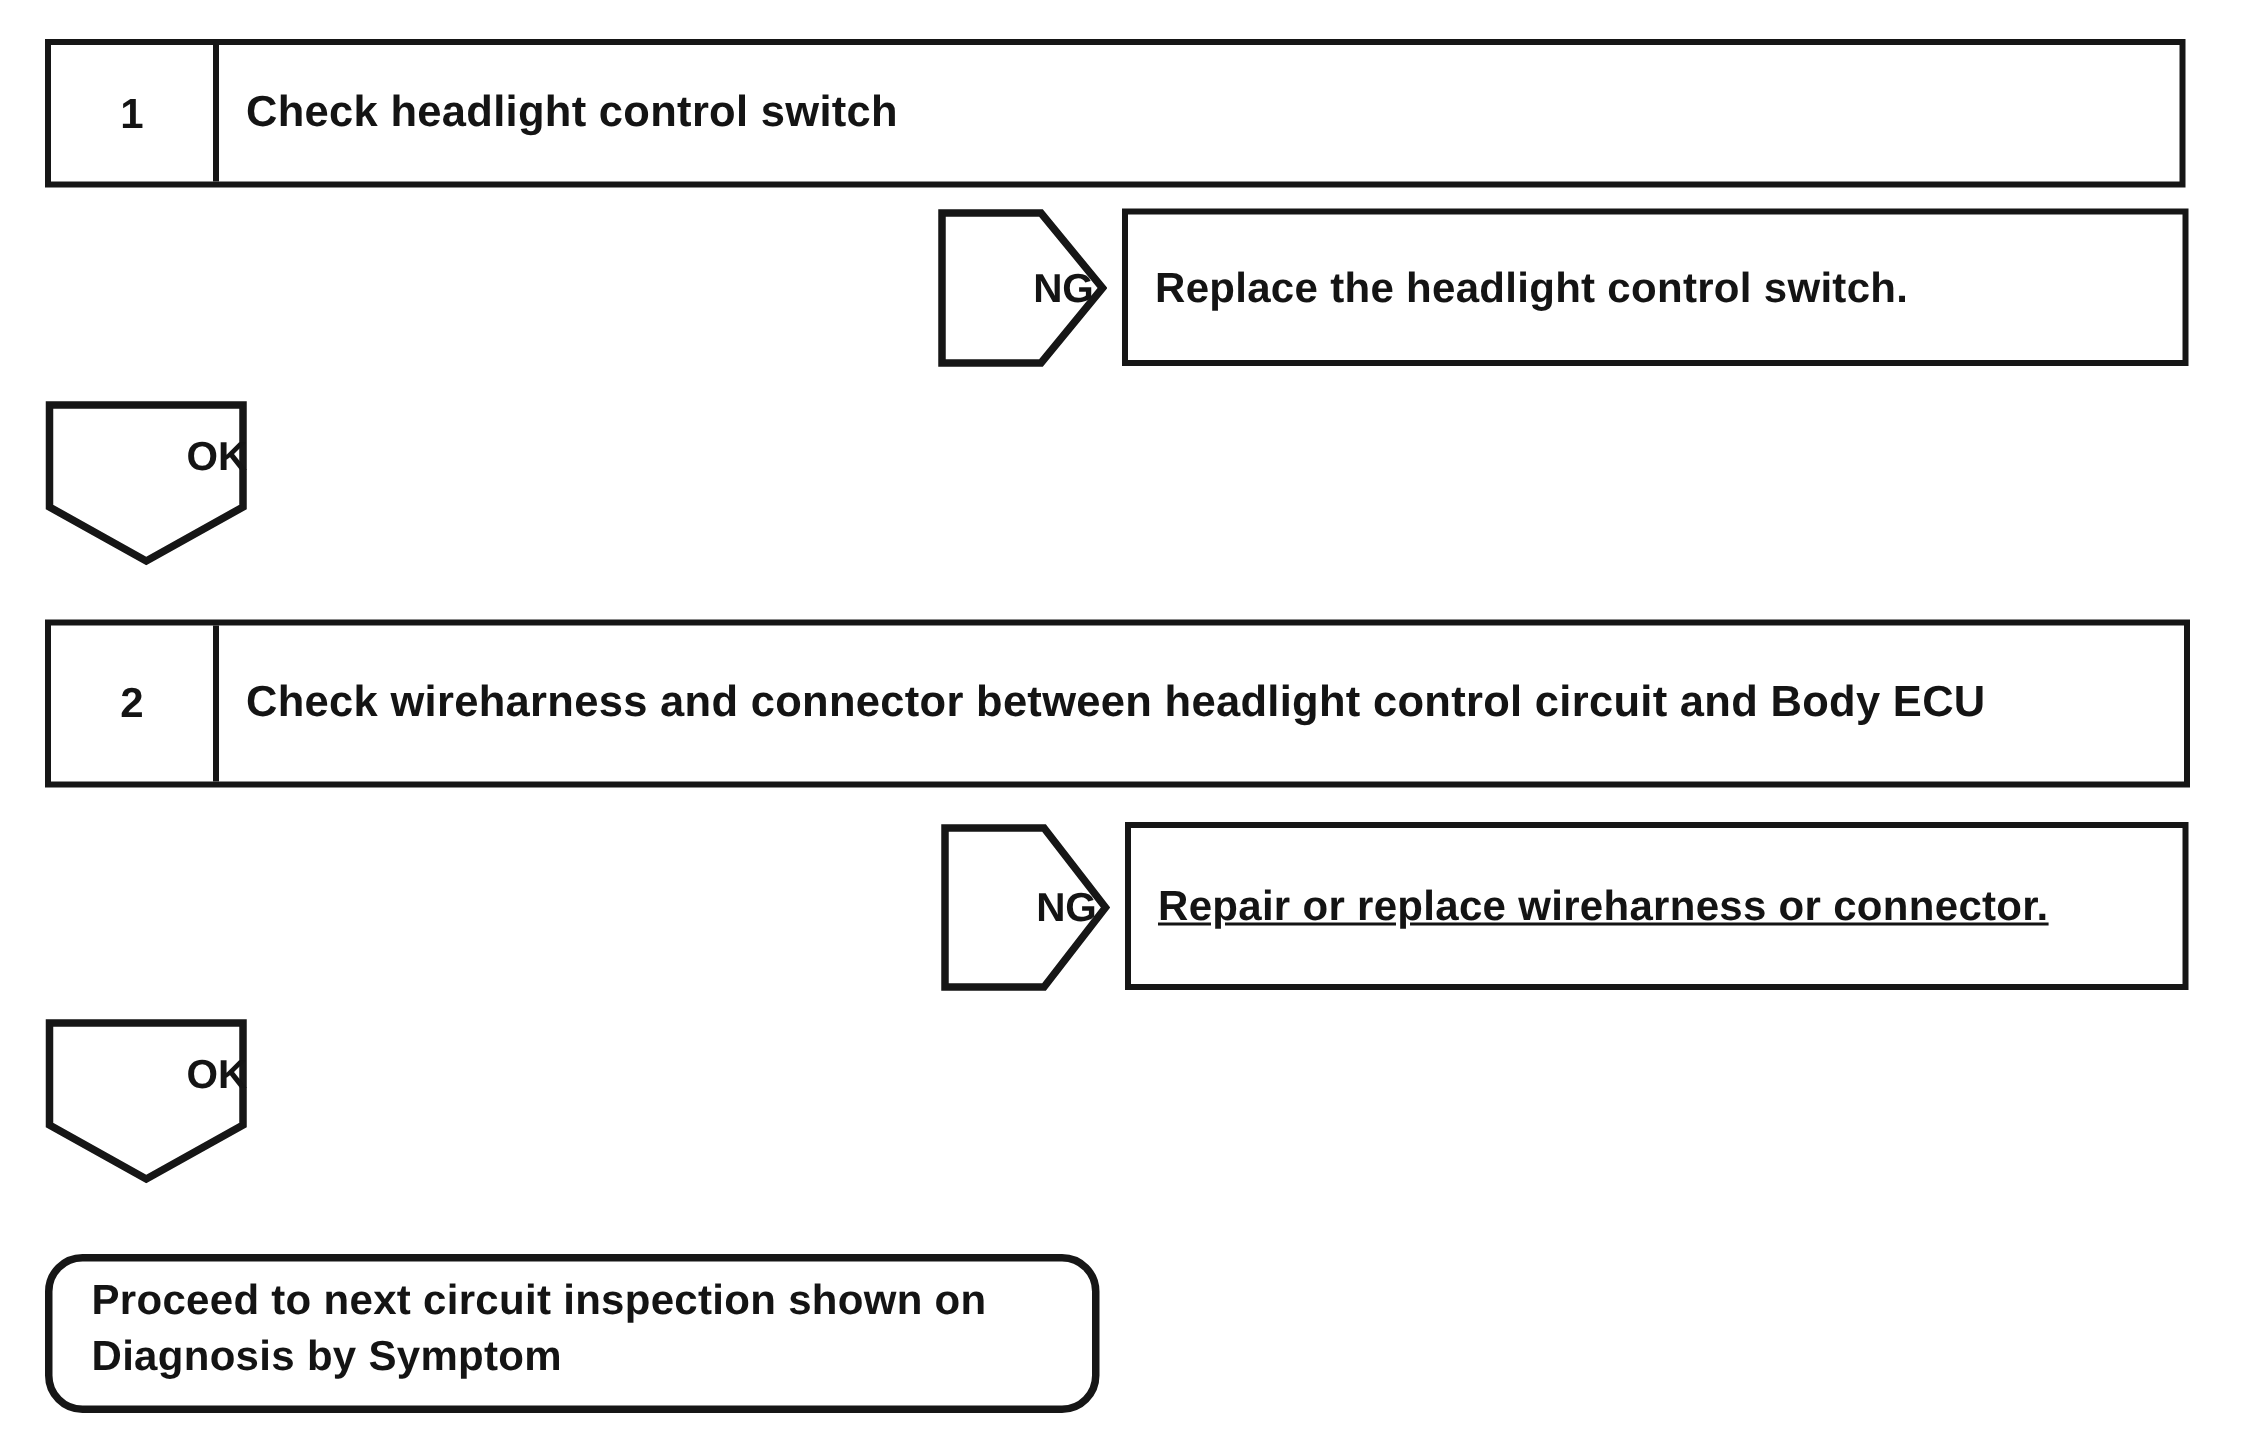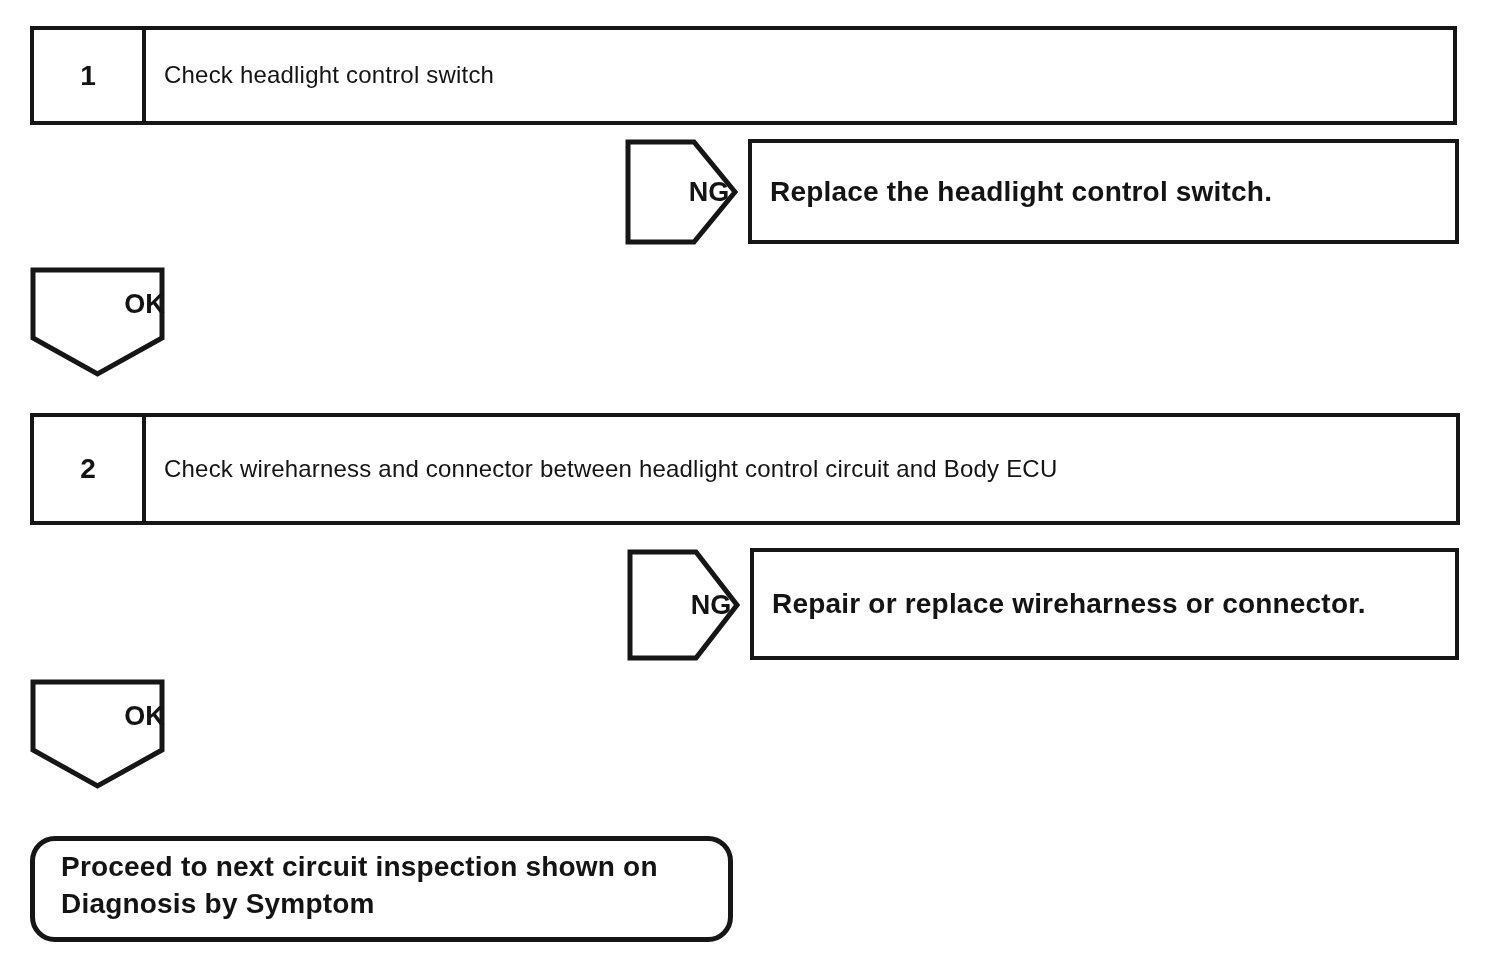--- a/index.html
+++ b/index.html
@@ -30,22 +30,22 @@
     align-items: center;
     justify-content: center;
     font-weight: bold;
     font-size: 28px;
   }
   .step-title {
     flex: 1;
     display: flex;
     align-items: center;
     padding: 8px 22px 8px 18px;
-    font-weight: normal;
-    font-size: 24px;
+    font-weight: bold;
+    font-size: 29px;
     line-height: 1.28;
     letter-spacing: 0.2px;
   }
 
   
   .result-box {
     display: flex;
     align-items: center;
     border: 4px solid #161616;
     background: #ffffff;
@@ -121,21 +121,21 @@
   <div class="step-title">Check wireharness and connector between headlight control circuit and Body ECU</div>
 </div>
 
 <div class="pent pent-ng" style="left:627px; top:549px; width:113px; height:112px;">
   <svg width="113" height="112" viewBox="0 0 113 112">
     <polygon points="3,3 69,3 110,56 69,109 3,109" fill="#ffffff" stroke="#161616" stroke-width="5"></polygon>
   </svg>
   <span class="lbl">NG</span>
 </div>
 
-<div class="abs result-box" style="left:750px; top:548px; width:709px; height:112px;">
+<div class="abs result-box" style="left:750px; top:548px; width:709px; height:112px;text-decoration:underline;">
   <span>Repair or replace wireharness or connector.</span>
 </div>
 
 <div class="pent pent-ok" style="left:30px; top:679px; width:135px; height:110px;">
   <svg width="135" height="110" viewBox="0 0 135 110">
     <polygon points="3,3 132,3 132,71 67.5,107 3,71" fill="#ffffff" stroke="#161616" stroke-width="5"></polygon>
   </svg>
   <span class="lbl">OK</span>
 </div>
 

